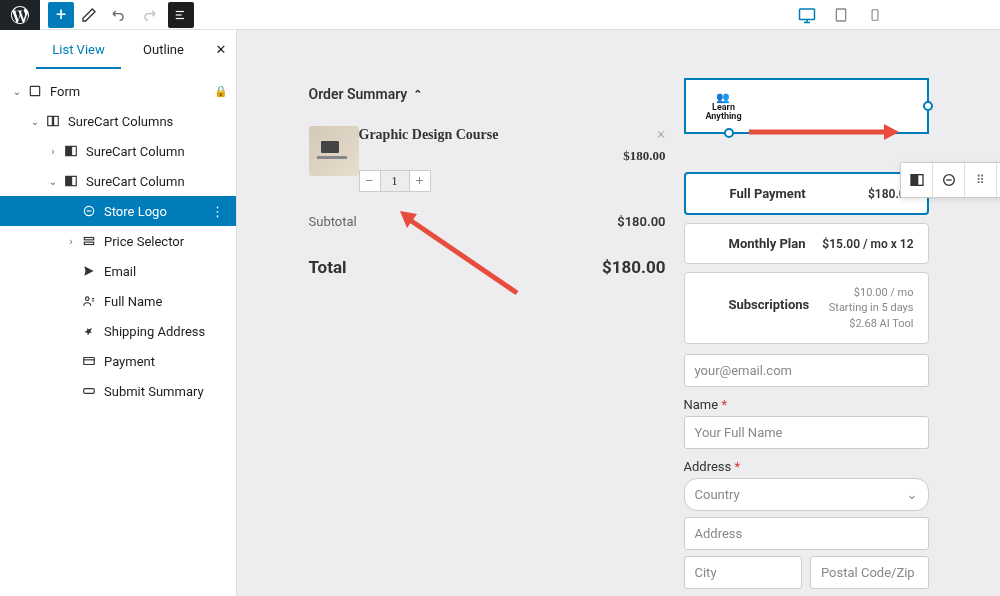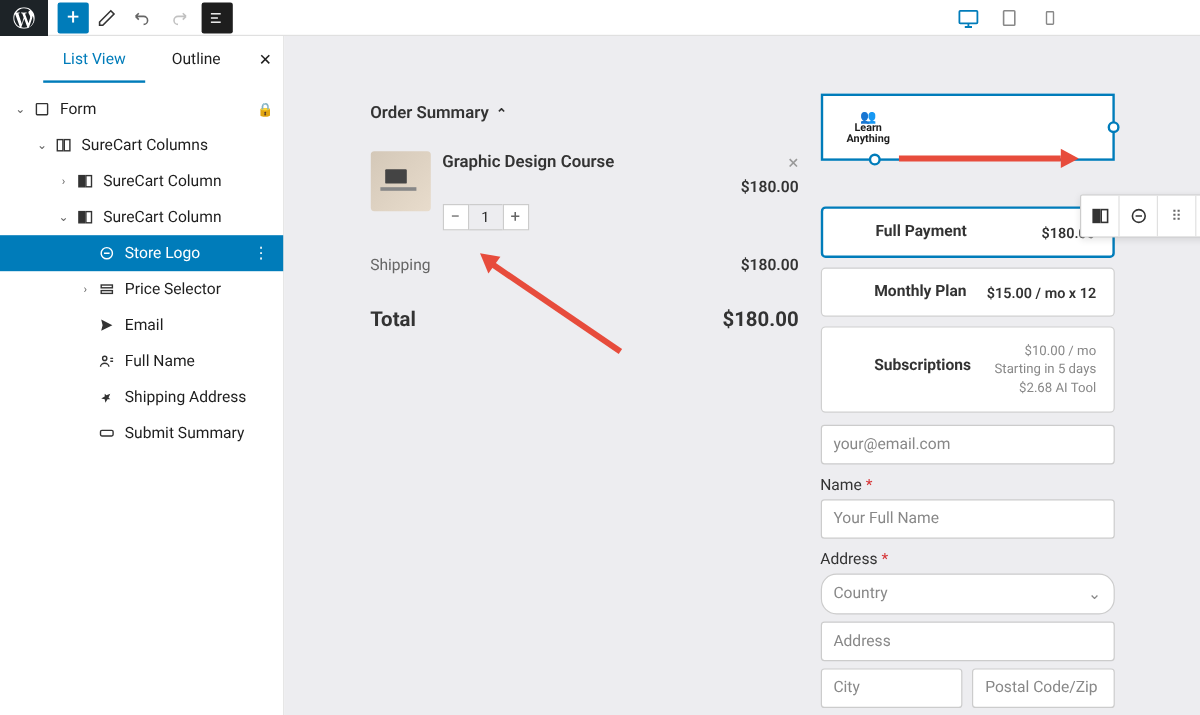--- a/index.html
+++ b/index.html
@@ -32,21 +32,21 @@
     .tree-lock { margin-left: auto; color: #999; font-size: 11px; }
     .tree-more { margin-left: auto; color: #fff; padding: 0 4px; }
     
     .canvas { flex: 1; background: #ededf0; padding: 48px 24px 0; overflow: hidden; position: relative; }
     .canvas-inner { display: flex; gap: 18px; max-width: 620px; margin: 0 auto; }
     .col-left { flex: 1; }
     .col-right { width: 245px; }
     
     .order-summary-head { display: flex; align-items: center; gap: 6px; padding: 8px 0 16px; font-size: 14px; color: #333; font-weight: 600; }
     
-    .product-row { display: flex; gap: 10px; padding: 8px 0; }
+    .product-row { display: flex; padding: 8px 0; font-family: Liberation Serif, serif; }
     .product-img { width: 50px; height: 50px; background: linear-gradient(135deg, #d4c8b8, #e8dccc); border-radius: 3px; position: relative; overflow: hidden; }
     .product-img::before { content: ''; position: absolute; top: 15px; left: 12px; width: 18px; height: 12px; background: #444; border-radius: 1px; }
     .product-img::after { content: ''; position: absolute; top: 30px; left: 8px; width: 30px; height: 3px; background: #888; }
     .product-info { flex: 1; }
     .product-name { font-size: 14px; font-weight: 600; color: #333; line-height: 1.3; }
     .product-price { color: #333; font-weight: 600; margin-top: 4px; text-align: right; }
     .qty-row { display: flex; align-items: center; gap: 0; margin-top: 6px; }
     .qty-btn { width: 22px; height: 22px; border: 1px solid #ccc; background: #fff; display: flex; align-items: center; justify-content: center; font-size: 14px; cursor: pointer; color: #666; }
     .qty-val { width: 28px; height: 22px; border-top: 1px solid #ccc; border-bottom: 1px solid #ccc; display: flex; align-items: center; justify-content: center; font-size: 12px; }
     .remove-x { margin-left: auto; color: #999; cursor: pointer; font-size: 16px; align-self: flex-start; }
@@ -227,20 +227,30 @@
         <span>Full Name</span>
       </div>
       <div class="tree-item">
         <span class="tree-indent" style="width:72px"></span>
         <span class="tree-icon">
             <svg width="14" height="14" viewBox="0 0 24 24" fill="#333">
               <path d="M12 2l3 8h5l-4 4 2 8-6-4-6 4 2-8-4-4h5l3-8z" transform="rotate(45 12 12) scale(0.7) translate(5 5)"></path>
             </svg>
           </span>
         <span>Shipping Address</span>
+      </div>
+      <div class="tree-item">
+        <span class="tree-indent" style="width:72px"></span>
+        <span class="tree-icon">
+            <svg width="14" height="14" viewBox="0 0 24 24" fill="none" stroke="#333" stroke-width="2">
+              <rect x="3" y="6" width="18" height="12" rx="1"></rect>
+              <path d="M3 10h18"></path>
+            </svg>
+          </span>
+        <span>Payment</span>
       </div>
       <div class="tree-item">
         <span class="tree-indent" style="width:72px"></span>
         <span class="tree-icon">
             <svg width="14" height="14" viewBox="0 0 24 24" fill="none" stroke="#333" stroke-width="2">
               <rect x="3" y="8" width="18" height="8" rx="2"></rect>
             </svg>
           </span>
         <span>Submit Summary</span>
       </div>
@@ -290,21 +300,21 @@
             </div>
             <div class="product-price">$180.00</div>
             <div class="qty-row">
               <div class="qty-btn">−</div>
               <div class="qty-val">1</div>
               <div class="qty-btn">+</div>
             </div>
           </div>
         </div>
         <div class="sum-row">
-          <span>Shipping</span>
+          <span>Subtotal</span>
           <span style="color:#333;font-weight:600">$180.00</span>
         </div>
         <div class="total-row">
           <span>Total</span>
           <span>$180.00</span>
         </div>
       </div>
 
       <div class="col-right">
         <div class="logo-block">

